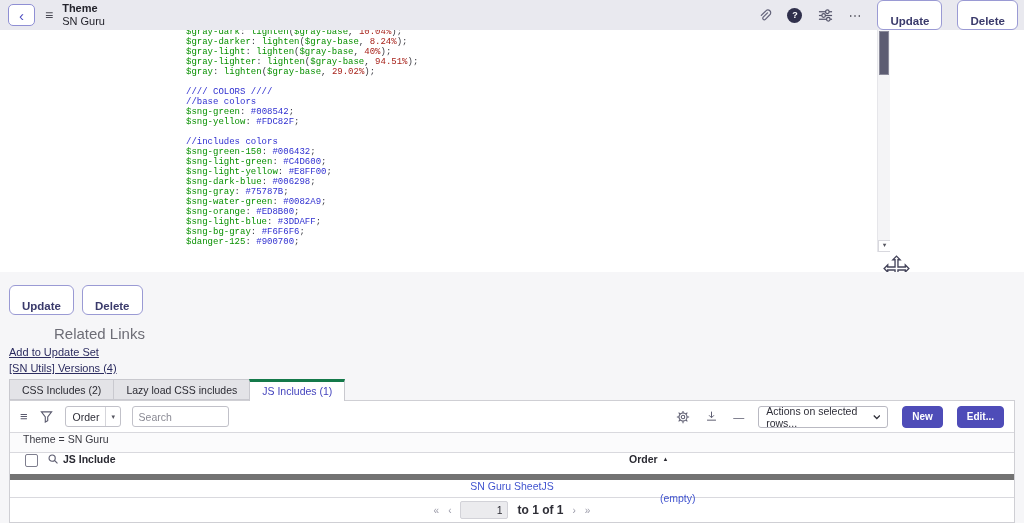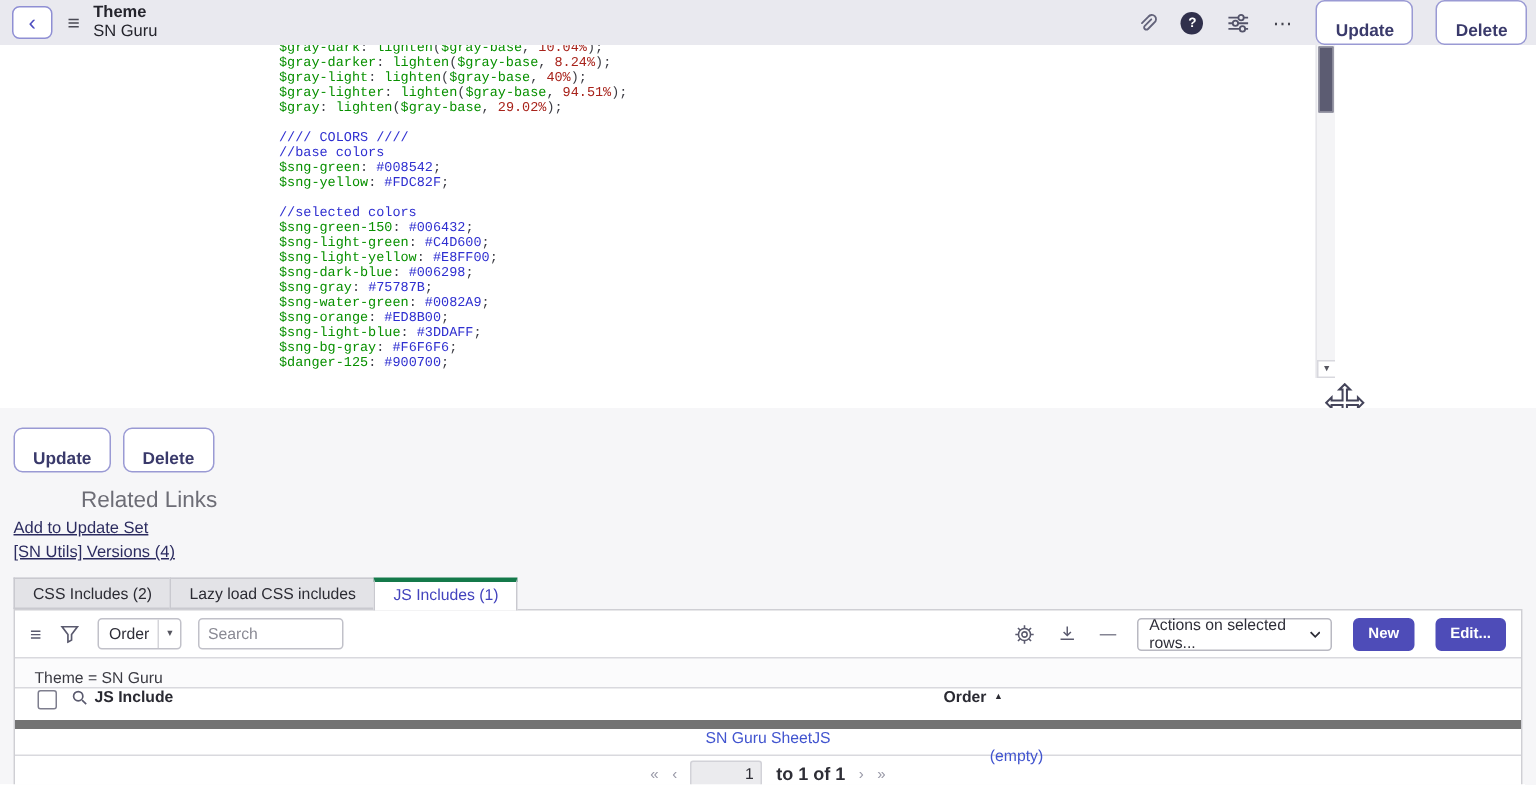--- a/index.html
+++ b/index.html
@@ -40,21 +40,21 @@
           color:#55555f; font-size:6px; display:flex; align-items:center; justify-content:center; cursor:pointer; }
   .move-cursor { position:absolute; left:883px; top:255px; width:27px; height:27px; }
 
   
   .lower { position:absolute; left:0; top:272px; width:1024px; height:251px; background:#f6f6f8; padding:13px 9px 0 9px; }
   .form-actions { display:flex; gap:8px; }
   .related-heading { margin-top:10px; font-size:15px; color:#6d6d76;margin-left:45px; }
   .rlink { display:block; margin-top:4px; font-size:11px; color:#2c2c60; text-decoration:underline; width:max-content; cursor:pointer; }
 
   
-  .tabs { display:flex; margin-top:11px; align-items:flex-start; position:relative; z-index:2; }
+  .tabs { display:flex; margin-top:5px; align-items:flex-start; position:relative; z-index:2; }
   .tab { border:1px solid #c9c9cf; border-right:none; background:#e3e3e7; padding:4px 12px 3px;
          font-size:10.5px; color:#2b2b33; height:21px; cursor:pointer; }
   .tab:last-child { border-right:1px solid #c9c9cf; }
   .tab.active { background:#fff; color:#4343bd; border-top:3px solid #14794a; border-bottom:none;
                 height:22px; margin-bottom:-1px; padding-top:3px; border-right:1px solid #c9c9cf; }
 
   
   .list { border:1px solid #cfcfd4; background:#fff; }
   .toolbar { height:31px; display:flex; align-items:center; padding:0 10px; gap:11px; }
   .ticon { width:15px; height:15px; display:flex; align-items:center; justify-content:center; cursor:pointer; color:#5a5a6e; }
@@ -65,21 +65,21 @@
   .search-input { width:97px; height:21px; border:1px solid #c1c1c9; border-radius:3px; font-size:10.5px;
                   padding:0 6px; color:#2e2e38; font-family:"Liberation Sans", sans-serif; }
   .search-input::placeholder { color:#8a8a94; }
   .toolbar-right { margin-left:auto; display:flex; align-items:center; gap:14px; }
   .dash-icon { color:#5a5a6e; font-size:11px; cursor:pointer; }
   .actions-select { display:flex; align-items:center; justify-content:space-between; border:1px solid #b9b9c2; border-radius:3px;
                     height:22px; width:130px; background:#fff; font-size:10.5px; color:#2e2e38; padding:0 7px; cursor:pointer; }
   .btn-primary { background:#4e4cb8; border:1px solid #4e4cb8; border-radius:4px; color:#fff; font-weight:bold;
                  font-size:10px; padding:3px 9px; height:22px; cursor:pointer; font-family:"Liberation Sans", sans-serif; }
 
-  .breadcrumb-row { border-top:1px solid #d9d9de; background:#fbfbfc; height:20px; display:flex; align-items:flex-end;
+  .breadcrumb-row { border-top:1px solid #d9d9de; background:#fbfbfc; height:20px; display:flex; align-items:flex-start;
                     padding:0 13px; font-size:10.5px; color:#3a3a42; }
   .thead { border-top:1px solid #d9d9de; height:22px; display:flex; align-items:flex-start; font-size:10.5px; font-weight:bold; color:#2a2a32; }
   .col-select { width:53px; display:flex; align-items:center; gap:9px; padding-left:15px; }
   .col-js { flex:1; }
   .col-order { width:385px; display:flex; align-items:center; gap:5px; }
   .checkbox { width:13px; height:13px; border:1px solid #7e7e8e; border-radius:2px; background:#fff; cursor:pointer; }
   .sort-arrow { font-size:6px; color:#2a2a32; }
   .trow { border-top:6px solid #737373; height:23px; display:flex; align-items:center; font-size:10.5px;flex-direction:column; }
   .cell-link { color:#4154cf; cursor:pointer; }
   .cell-order { justify-content:flex-end; padding-right:9px; display:flex; width:385px; }
@@ -132,21 +132,21 @@
         <div class="cl"><span class="tk-g">$gray-darker</span><span class="tk-d">: </span><span class="tk-g">lighten</span><span class="tk-d">(</span><span class="tk-g">$gray-base</span><span class="tk-d">, </span><span class="tk-n">8.24%</span><span class="tk-d">);</span></div>
         <div class="cl"><span class="tk-g">$gray-light</span><span class="tk-d">: </span><span class="tk-g">lighten</span><span class="tk-d">(</span><span class="tk-g">$gray-base</span><span class="tk-d">, </span><span class="tk-n">40%</span><span class="tk-d">);</span></div>
         <div class="cl"><span class="tk-g">$gray-lighter</span><span class="tk-d">: </span><span class="tk-g">lighten</span><span class="tk-d">(</span><span class="tk-g">$gray-base</span><span class="tk-d">, </span><span class="tk-n">94.51%</span><span class="tk-d">);</span></div>
         <div class="cl"><span class="tk-g">$gray</span><span class="tk-d">: </span><span class="tk-g">lighten</span><span class="tk-d">(</span><span class="tk-g">$gray-base</span><span class="tk-d">, </span><span class="tk-n">29.02%</span><span class="tk-d">);</span></div>
         <div class="cl">&nbsp;</div>
         <div class="cl"><span class="tk-c">//// COLORS ////</span></div>
         <div class="cl"><span class="tk-c">//base colors</span></div>
         <div class="cl"><span class="tk-g">$sng-green</span><span class="tk-d">: </span><span class="tk-h">#008542</span><span class="tk-d">;</span></div>
         <div class="cl"><span class="tk-g">$sng-yellow</span><span class="tk-d">: </span><span class="tk-h">#FDC82F</span><span class="tk-d">;</span></div>
         <div class="cl">&nbsp;</div>
-        <div class="cl"><span class="tk-c">//selected colors</span></div>
+        <div class="cl"><span class="tk-c">//includes colors</span></div>
         <div class="cl"><span class="tk-g">$sng-green-150</span><span class="tk-d">: </span><span class="tk-h">#006432</span><span class="tk-d">;</span></div>
         <div class="cl"><span class="tk-g">$sng-light-green</span><span class="tk-d">: </span><span class="tk-h">#C4D600</span><span class="tk-d">;</span></div>
         <div class="cl"><span class="tk-g">$sng-light-yellow</span><span class="tk-d">: </span><span class="tk-h">#E8FF00</span><span class="tk-d">;</span></div>
         <div class="cl"><span class="tk-g">$sng-dark-blue</span><span class="tk-d">: </span><span class="tk-h">#006298</span><span class="tk-d">;</span></div>
         <div class="cl"><span class="tk-g">$sng-gray</span><span class="tk-d">: </span><span class="tk-h">#75787B</span><span class="tk-d">;</span></div>
         <div class="cl"><span class="tk-g">$sng-water-green</span><span class="tk-d">: </span><span class="tk-h">#0082A9</span><span class="tk-d">;</span></div>
         <div class="cl"><span class="tk-g">$sng-orange</span><span class="tk-d">: </span><span class="tk-h">#ED8B00</span><span class="tk-d">;</span></div>
         <div class="cl"><span class="tk-g">$sng-light-blue</span><span class="tk-d">: </span><span class="tk-h">#3DDAFF</span><span class="tk-d">;</span></div>
         <div class="cl"><span class="tk-g">$sng-bg-gray</span><span class="tk-d">: </span><span class="tk-h">#F6F6F6</span><span class="tk-d">;</span></div>
         <div class="cl"><span class="tk-g">$danger-125</span><span class="tk-d">: </span><span class="tk-h">#900700</span><span class="tk-d">;</span></div>

